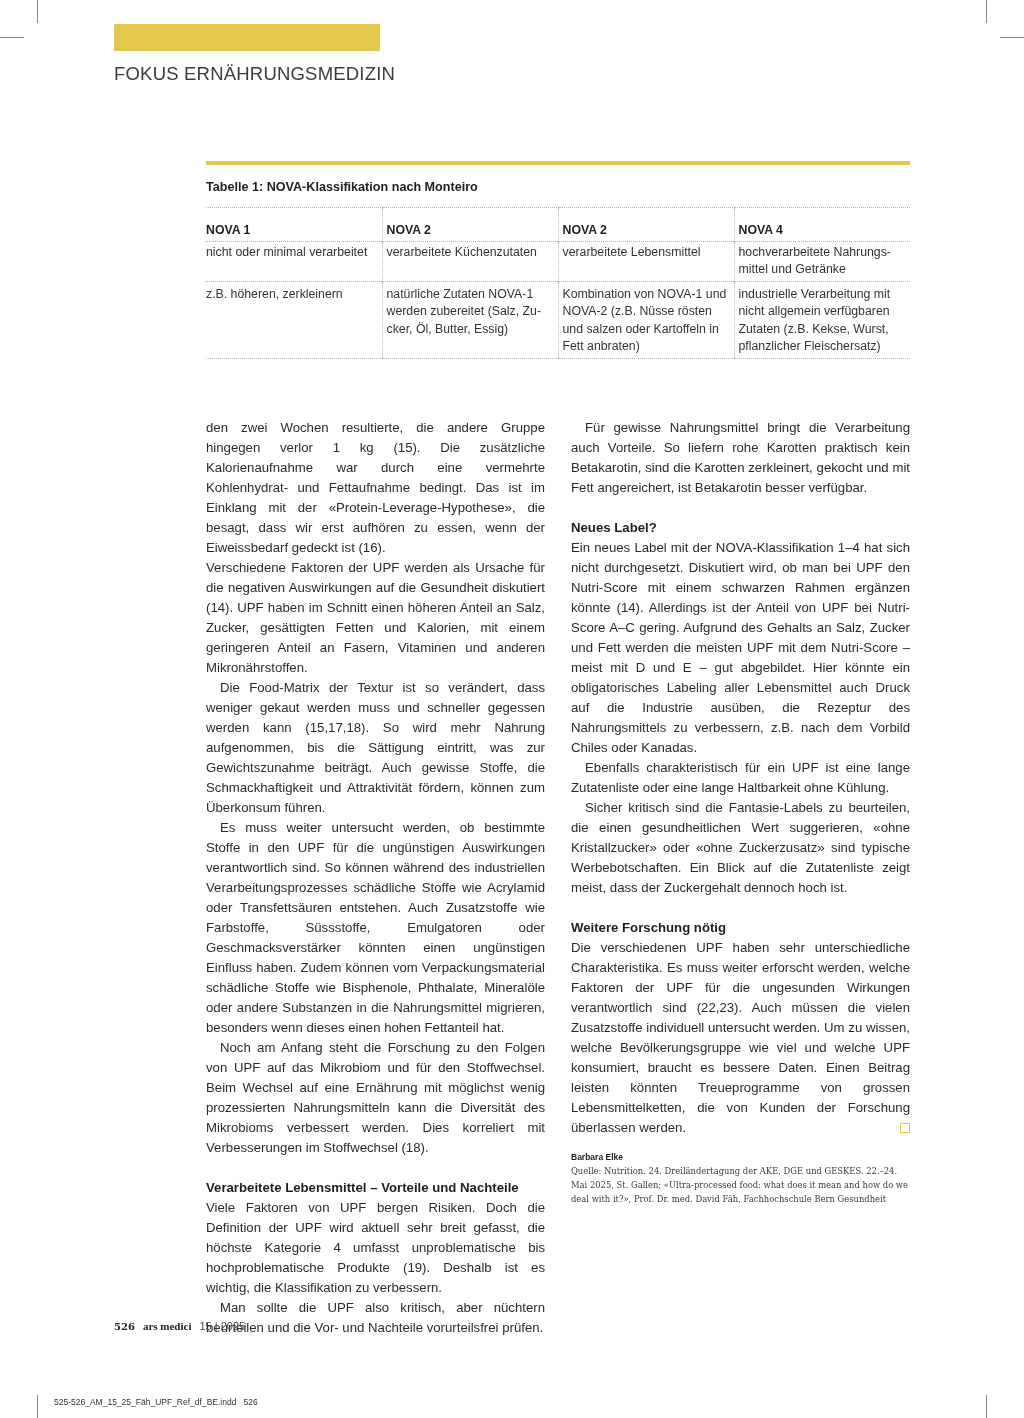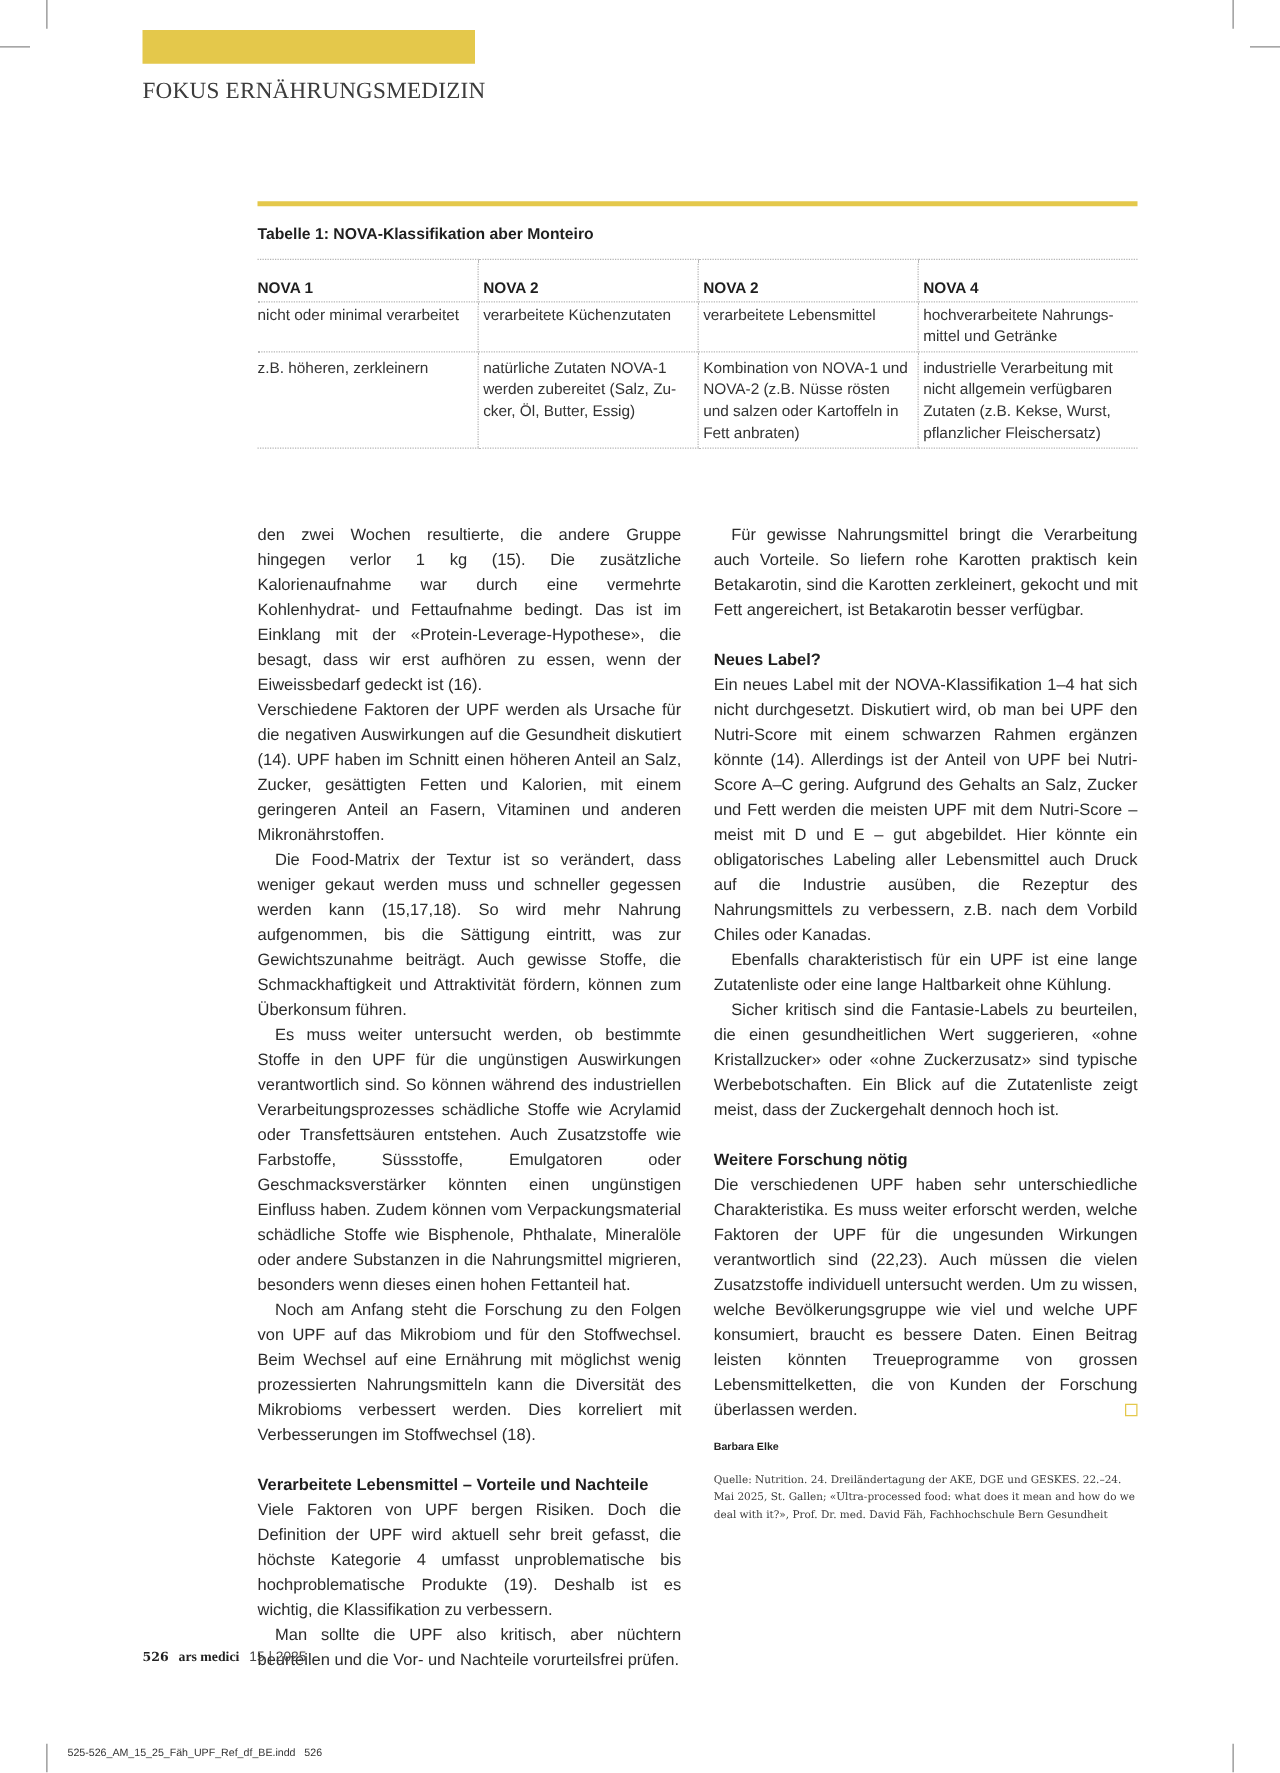--- a/index.html
+++ b/index.html
@@ -8,21 +8,21 @@
       font-family: "DejaVu Sans", sans-serif; color: #2a2a2a;
     }
     .crop { position: absolute; background: #8a8a8a; }
     .crop.v { width: 1px; height: 23px; }
     .crop.h { height: 1px; width: 24px; }
 
     .yellow-bar { position: absolute; left: 114px; top: 24px; width: 266px; height: 27px; background: #e4c84b; }
     .section-title {
       position: absolute; left: 114px; top: 63px; font-size: 18.5px; letter-spacing: 0.2px;
       color: #3c3c3c; font-weight: 300; white-space: nowrap;
-      font-family: Liberation Serif, serif;
+      font-family: Liberation Sans, sans-serif;
     }
 
     .table-block { position: absolute; left: 206px; top: 161px; width: 704px; }
     .table-topline { height: 4px; background: #e4c84b; }
     .table-caption {
       margin-top: 15px; font-weight: bold; font-size: 12.6px; color: #1f1f1f;
       font-family: "Liberation Sans", sans-serif;
     }
     table.nova {
       margin-top: 13px; width: 704px; border-collapse: collapse; table-layout: fixed;
@@ -45,21 +45,21 @@
     .col { position: absolute; top: 418px; width: 339px;
       font-family: "Liberation Sans", sans-serif; font-size: 13.2px; line-height: 20px; color: #2b2b2b;
       text-align: justify; hyphens: manual; }
     .col.left { left: 206px; }
     .col.right { left: 571px; }
     .col p { margin: 0; }
     .col p.indent { text-indent: 14px; }
     .col h3 { margin: 20px 0 0 0; font-size: 13.2px; line-height: 20px; font-weight: bold; color: #1f1f1f; }
     .end-mark { float: right; display: inline-block; width: 8px; height: 8px; border: 1.5px solid #e4c84b; margin-top: 5px; }
     .author { margin-top: 12px; font-size: 8.5px; font-weight: bold; color: #1f1f1f; line-height: 14px; }
-    .source { margin-top: 12px; font-family: "DejaVu Serif", serif; font-size: 8.4px; line-height: 14px; color: #3a3a3a; text-align: left; }
+    .source { font-family: "DejaVu Serif", serif; font-size: 8.4px; line-height: 14px; color: #3a3a3a; text-align: left; }
 
     .footer { position: absolute; left: 114px; top: 1320px; white-space: nowrap; display: flex; align-items: baseline; gap: 8px; }
     .page-number { font-family: "DejaVu Serif", serif; font-weight: bold; font-size: 10px; color: #222; }
     .journal { font-family: Liberation Serif, serif; font-weight: bold; font-size: 11px; color: #222; text-align: right; }
     .issue { font-family: "Liberation Sans", sans-serif; font-size: 11px; color: #444; }
 
     .slug-left { position: absolute; left: 54px; top: 1397px; font-family: "Liberation Sans", sans-serif; font-size: 8.5px; color: #333; white-space: pre; }
     .slug-right { position: absolute; right: 75px; top: 1456px; font-family: "Liberation Sans", sans-serif; font-size: 8.5px; color: #333; white-space: pre; }
   </style>
 </head>
@@ -70,21 +70,21 @@
 <div class="crop v" style="left:986px; top:0;"></div>
 <div class="crop h" style="left:1000px; top:37px;"></div>
 <div class="crop v" style="left:37px; top:1395px;"></div>
 <div class="crop v" style="left:986px; top:1395px;"></div>
 
 <div class="yellow-bar"></div>
 <div class="section-title">FOKUS ERNÄHRUNGSMEDIZIN</div>
 
 <div class="table-block">
   <div class="table-topline"></div>
-  <div class="table-caption">Tabelle 1: NOVA-Klassifikation aber Monteiro</div>
+  <div class="table-caption">Tabelle 1: NOVA-Klassifikation nach Monteiro</div>
   <table class="nova">
     <colgroup>
         <col class="c1">
         <col class="c2">
         <col class="c3">
         <col class="c4">
       </colgroup>
     <thead>
       <tr>
         <th>NOVA 1</th>

